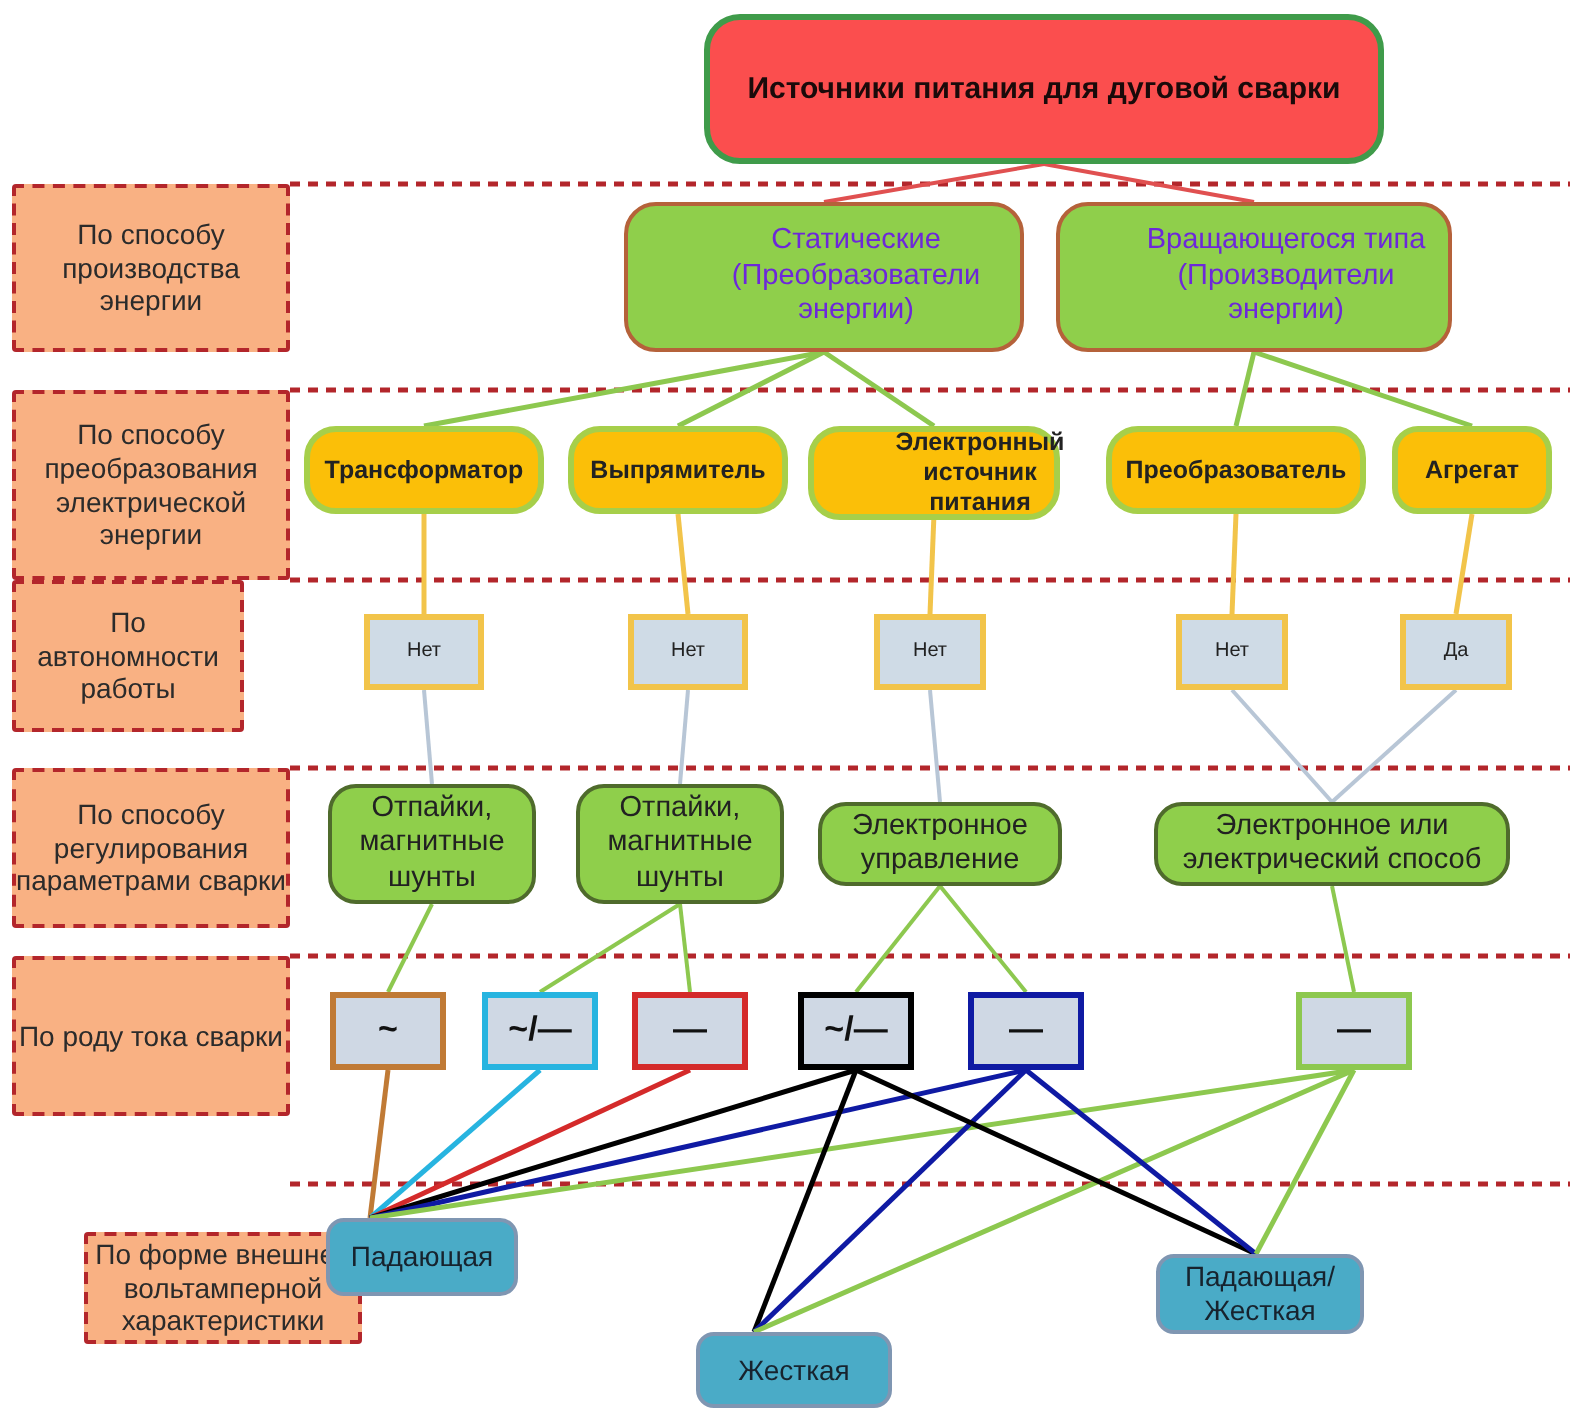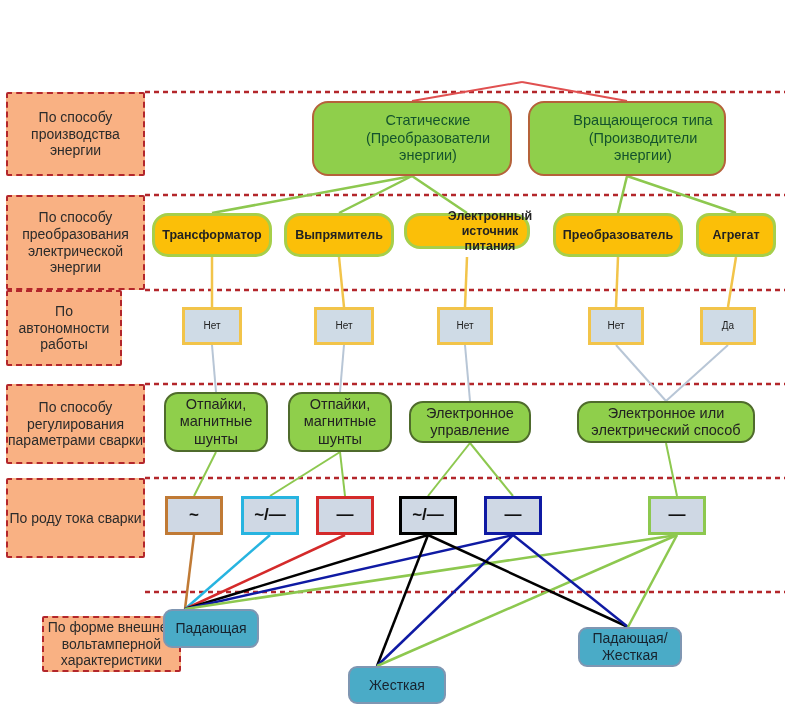--- a/index.html
+++ b/index.html
@@ -1,21 +1,21 @@
 <!DOCTYPE html>
 <html><head>
 <meta charset="utf-8">
 <style>
   html, body { margin: 0; padding: 0; background: #ffffff; }
   #stage { position: relative; width: 787px; height: 713px; overflow: hidden; background: #fff; font-family: "Liberation Sans", sans-serif; }
   svg#links { position: absolute; left: 0; top: 0; width: 787px; height: 713px; }
   .node { position: absolute; box-sizing: border-box; display: flex; align-items: center; justify-content: center; text-align: center; line-height: 1.2; color: #1a1a1a; }
   .lbl { background: #f9b183; border: 2px dashed #b3262b; font-size: 14px; color: #2b2b2b; border-radius: 2px; }
   .root { background: #fb4e4e; border: 3px solid #3f9b4a; border-radius: 18px; font-weight: bold; font-size: 15px; color: #1a0a0a; }
-  .green { background: #8fcf4b; border: 2px solid #b5623a; border-radius: 16px; font-size: 14.5px; color: #14532d; padding-left: 32px; }
+  .green { background: #8fcf4b; border: 2px solid #b5623a; border-radius: 16px; font-size: 14.5px; color: #6d28d9; padding-left: 32px; }
   .green2 { background: #8fcf4b; border: 2px solid #4f6b2c; border-radius: 14px; font-size: 14.5px; color: #222; }
   .yellow { background: #fbbf08; border: 3px solid #a6cf4a; border-radius: 16px; font-weight: bold; font-size: 12.5px; color: #222; }
   .yesno { background: #cfdbe6; border: 3px solid #f2c44a; font-size: 10px; color: #222; }
   .cur { background: #cfd8e4; border: 3px solid; font-size: 17px; color: #111; font-weight: bold; }
   .vac { background: #4aabc7; border: 2px solid #7f96b2; border-radius: 9px; font-size: 14px; color: #17232e; }
 </style>
 </head>
 <body>
 
 <div id="stage">
@@ -80,35 +80,38 @@
   <div class="node lbl" style="left:6px;top:384px;width:139px;height:80px;">
       <span>По способу регулирования параметрами сварки</span>
     </div>
   <div class="node lbl" style="left:6px;top:478px;width:139px;height:80px;">
       <span>По роду тока сварки</span>
     </div>
   <div class="node lbl" style="left:6px;top:616px;width:139px;height:56px;margin-left:36px;">
       <span>По форме внешней вольтамперной характеристики</span>
     </div>
 
+  <div class="node root" id="n-root" style="left:352px;top:7px;width:340px;height:75px;">
+      <span>Источники питания для дуговой сварки</span>
+    </div>
 
   <div class="node green" id="n-static" style="left:312px;top:101px;width:200px;height:75px;">
       <span>Статические (Преобразователи энергии)</span>
     </div>
   <div class="node green" id="n-rotating" style="left:528px;top:101px;width:198px;height:75px;">
       <span>Вращающегося типа (Производители энергии)</span>
     </div>
 
   <div class="node yellow" id="n-transformer" style="left:152px;top:213px;width:120px;height:44px;">
       <span>Трансформатор</span>
     </div>
   <div class="node yellow" id="n-rectifier" style="left:284px;top:213px;width:110px;height:44px;">
       <span>Выпрямитель</span>
     </div>
-  <div class="node yellow" id="n-electronic" style="left:404px;top:213px;width:126px;height:36px;padding-left:46px;">
+  <div class="node yellow" id="n-electronic" style="left:404px;top:213px;width:126px;height:47px;padding-left:46px;">
       <span>Электронный источник питания</span>
     </div>
   <div class="node yellow" id="n-converter" style="left:553px;top:213px;width:130px;height:44px;">
       <span>Преобразователь</span>
     </div>
   <div class="node yellow" id="n-aggregate" style="left:696px;top:213px;width:80px;height:44px;border-radius:13px;">
       <span>Агрегат</span>
     </div>
 
   <div class="node yesno" id="n-a1" style="left:182px;top:307px;width:60px;height:38px;">

